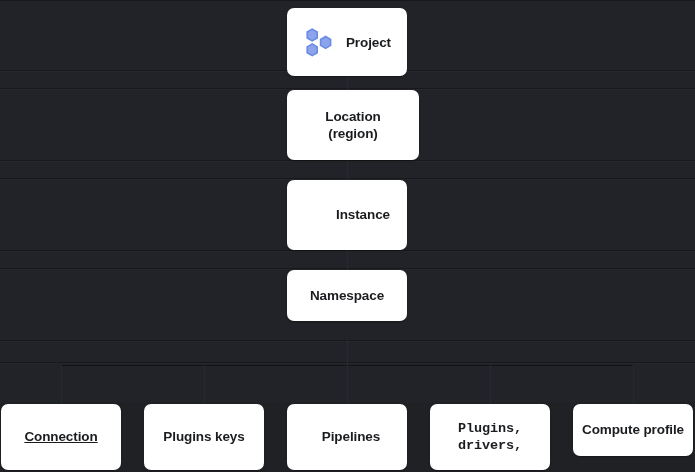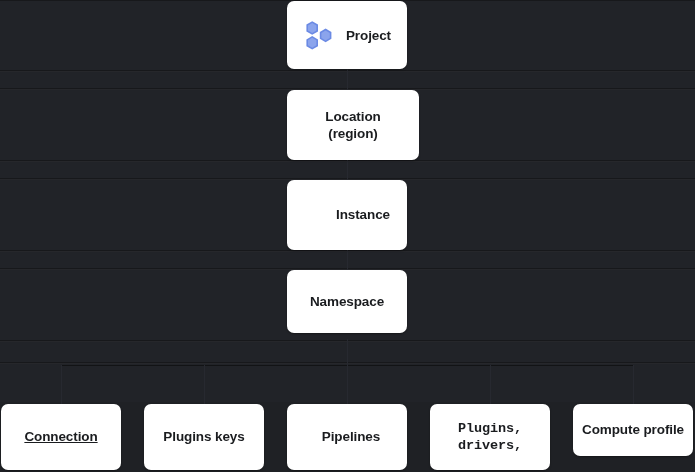--- a/index.html
+++ b/index.html
@@ -64,20 +64,21 @@
     box-shadow: 0 1px 2px rgba(0,0,0,.35);
   }
 
   .node .label { display: block; }
 
   
   #node-project {
     flex-direction: row;
     gap: 11px;
     justify-content: center;
+    margin-top: 7px;
   }
   #node-project .label { padding-top: 1px; }
 
   .proj-icon {
     width: 32px;
     height: 32px;
     flex: 0 0 32px;
     display: block;
   }
 
@@ -154,21 +155,21 @@
     <span class="label">
       <span>Location</span><br>
       <span>(region)</span>
     </span>
   </div>
 
   <div class="node" style="left:287px;top:180px;width:120px;height:70px;padding-left:32px;">
     <span class="label">Instance</span>
   </div>
 
-  <div class="node" style="left:287px;top:270px;width:120px;height:63px;">
+  <div class="node" style="left:287px;top:270px;width:120px;height:51px;">
     <span class="label">Namespace</span>
   </div>
 
   <div class="node" style="left:1px;top:404px;width:120px;height:66px;text-decoration:underline;">
     <span class="label">Connection</span>
   </div>
 
   <div class="node" style="left:144px;top:404px;width:120px;height:66px;">
     <span class="label">Plugins keys</span>
   </div>

